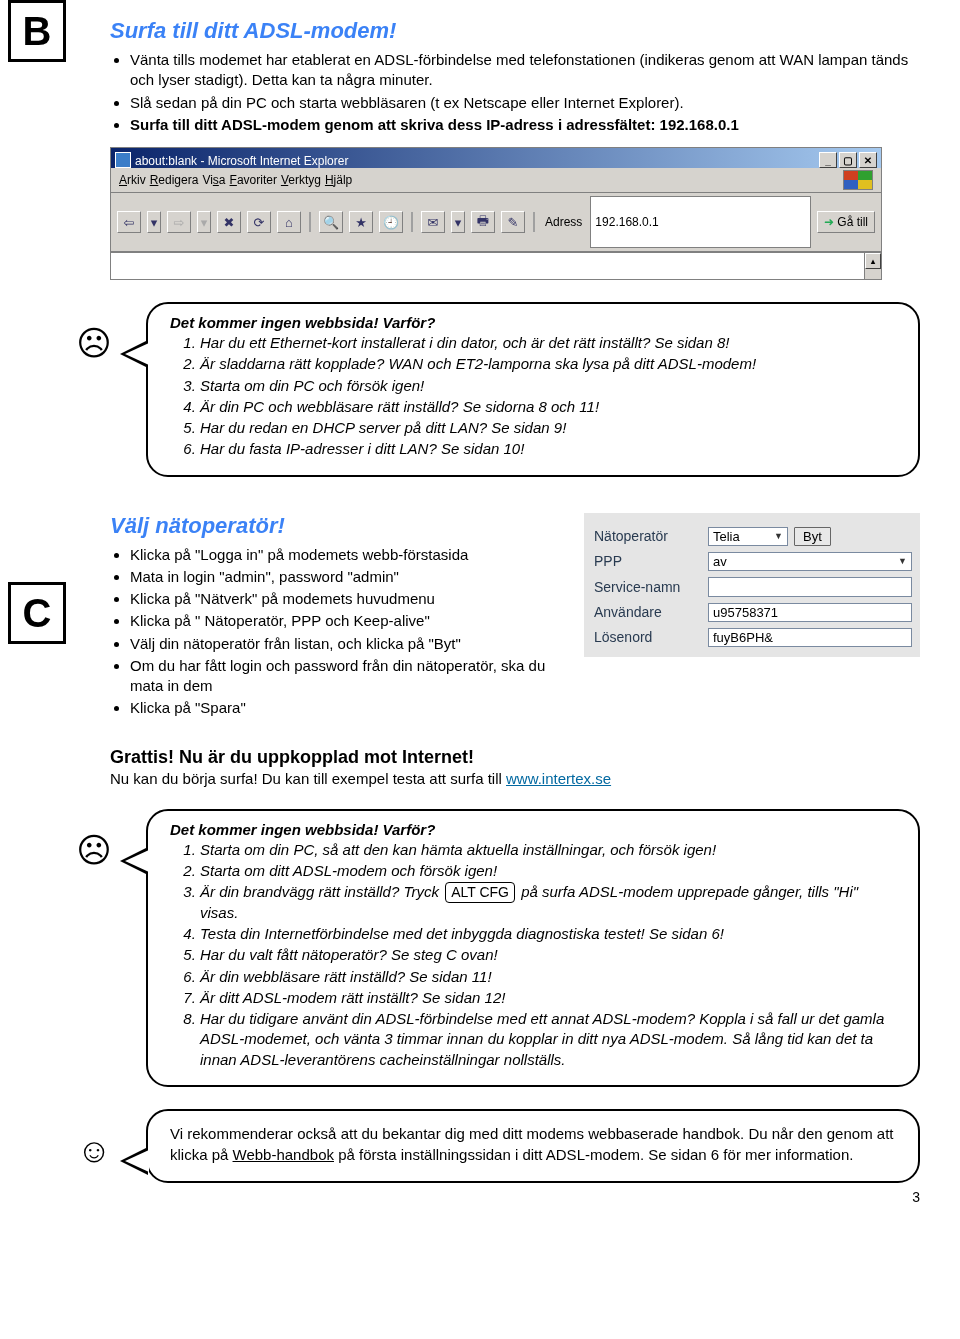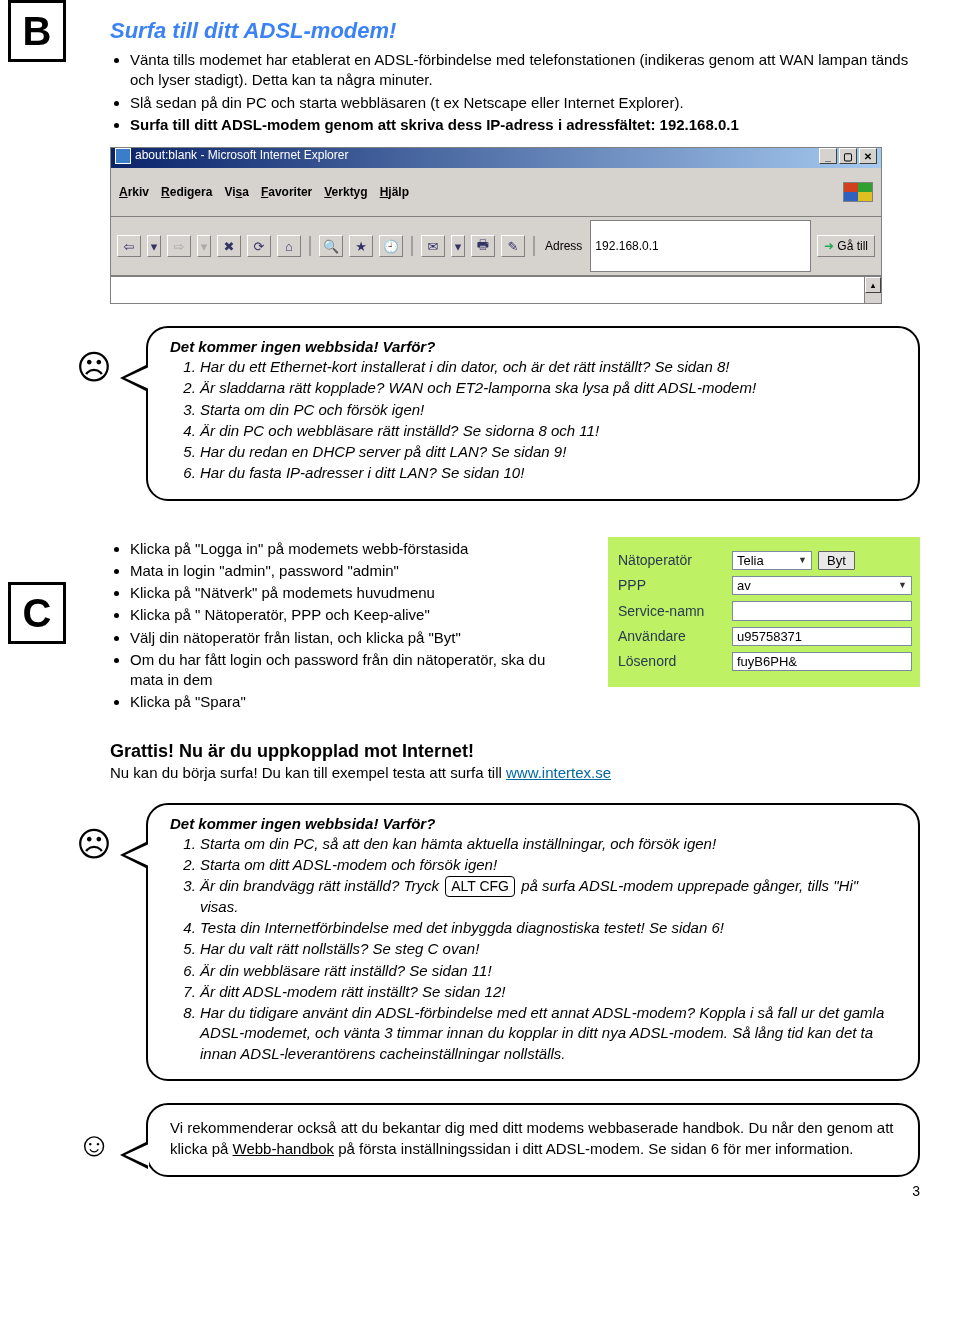--- a/index.html
+++ b/index.html
@@ -51,38 +51,37 @@
     margin-left: 40px;
     font-size: 12px;
     background: #d6d3ce;
     border: 1px solid #808080;
   }
   .ie-titlebar {
     background: linear-gradient(to right, #0a246a, #a6caf0);
     color: #fff;
     height: 20px;
     display: flex;
-    align-items: flex-start;
+    align-items: flex-end;
     padding: 0 4px;
     font-size: 12px;
   }
   .ie-titlebar .ie-icon {
     width: 14px; height: 14px; background: #3b7dc8; border: 1px solid #fff; margin-right: 4px;
   }
   .ie-titlebar .spacer { flex: 1; }
   .ie-winbtn {
     width: 16px; height: 14px; background: #d6d3ce; color: #000; border: 1px solid #fff;
     border-right-color: #404040; border-bottom-color: #404040;
     margin-left: 2px; display: flex; align-items: center; justify-content: center;
     font-size: 10px; font-weight: bold;
   }
   .ie-menubar {
-    display: flex; gap: 12px; padding: 14px 8px; border-bottom: 1px solid #808080;
+    display: flex; gap: 4px; padding: 2px 8px; border-bottom: 1px solid #808080;
     align-items: center;
-    font-weight: bold;
   }
   .ie-menubar span { font-size: 12px; }
   .ie-menubar span u { text-decoration: underline; }
   .ie-menubar .flag {
     margin-left: auto; width: 28px; height: 18px;
     background: #fff; border: 1px solid #808080;
     display: grid; grid-template-columns: 1fr 1fr; grid-template-rows: 1fr 1fr;
   }
   .ie-menubar .flag div:nth-child(1){background:#d04020;}
   .ie-menubar .flag div:nth-child(2){background:#30a030;}
@@ -166,25 +165,24 @@
 
   
   .c-wrap { display: flex; gap: 14px; margin-top: 0; }
   .c-left { flex: 1; }
   .c-right { width: 336px; }
   .heading-c { margin-left: 0; }
   ul.bullets-c { margin-left: 0; }
 
   
   .form-panel {
-    background: #bef264;
-    padding: 8px 8px 10px 10px;
+    background: #e5e5e5;
+    padding: 8px 8px 4px 10px;
     font-family: Arial, sans-serif;
     font-size: 14px;
-    margin-left: 24px;
   }
   .form-row {
     display: flex; align-items: center; margin: 6px 0; gap: 6px;
   }
   .form-row .lbl { width: 108px; color: #283a50; }
   .form-row .sel, .form-row .inp {
     background: #fff; border: 1px solid #7a8aa0; font-size: 13px; padding: 1px 4px;
   }
   .form-row .sel { display:flex; align-items:center; justify-content: space-between; }
   .sel .tri { font-size: 9px; color:#333; margin-left:4px; }
@@ -283,20 +281,21 @@
   </div>
 </div>
 
 <div id="letter-c" class="letter-box">
   <span>C</span>
 </div>
 
 <div style="height:36px;"></div>
 <div class="c-wrap" style="margin-left:40px;">
   <div class="c-left">
+    <h2 class="heading heading-c">Välj nätoperatör!</h2>
     <ul class="bullets bullets-c">
       <li>Klicka på "Logga in" på modemets webb-förstasida</li>
       <li>Mata in login "admin", password "admin"</li>
       <li>Klicka på "Nätverk" på modemets huvudmenu</li>
       <li>Klicka på " Nätoperatör, PPP och Keep-alive"</li>
       <li>Välj din nätoperatör från listan, och klicka på "Byt"</li>
       <li>Om du har fått login och password från din nätoperatör, ska du mata in dem</li>
       <li>Klicka på "Spara"</li>
     </ul>
   </div>
@@ -348,21 +347,21 @@
   <div class="face">☹</div>
   <div class="bubble">
     <div class="bubble-title">Det kommer ingen webbsida! Varför?</div>
     <ol>
       <li>Starta om din PC, så att den kan hämta aktuella inställningar, och försök igen!</li>
       <li>Starta om ditt ADSL-modem och försök igen!</li>
       <li>
         <span>Är din brandvägg rätt inställd? Tryck </span><span class="btnlabel">ALT CFG</span><span> på surfa ADSL-modem upprepade gånger, tills "Hi" visas.</span>
       </li>
       <li>Testa din Internetförbindelse med det inbyggda diagnostiska testet! Se sidan 6!</li>
-      <li>Har du valt rätt nollställs? Se steg C ovan!</li>
+      <li>Har du valt fått nätoperatör? Se steg C ovan!</li>
       <li>Är din webbläsare rätt inställd? Se sidan 11!</li>
       <li>Är ditt ADSL-modem rätt inställt? Se sidan 12!</li>
       <li>Har du tidigare använt din ADSL-förbindelse med ett annat ADSL-modem? Koppla i så fall ur det gamla ADSL-modemet, och vänta 3 timmar innan du kopplar in ditt nya ADSL-modem. Så lång tid kan det ta innan ADSL-leverantörens cacheinställningar nollställs.</li>
     </ol>
   </div>
 </div>
 
 <div class="bubble-row">
   <div class="face">☺</div>
   <div class="bubble">

